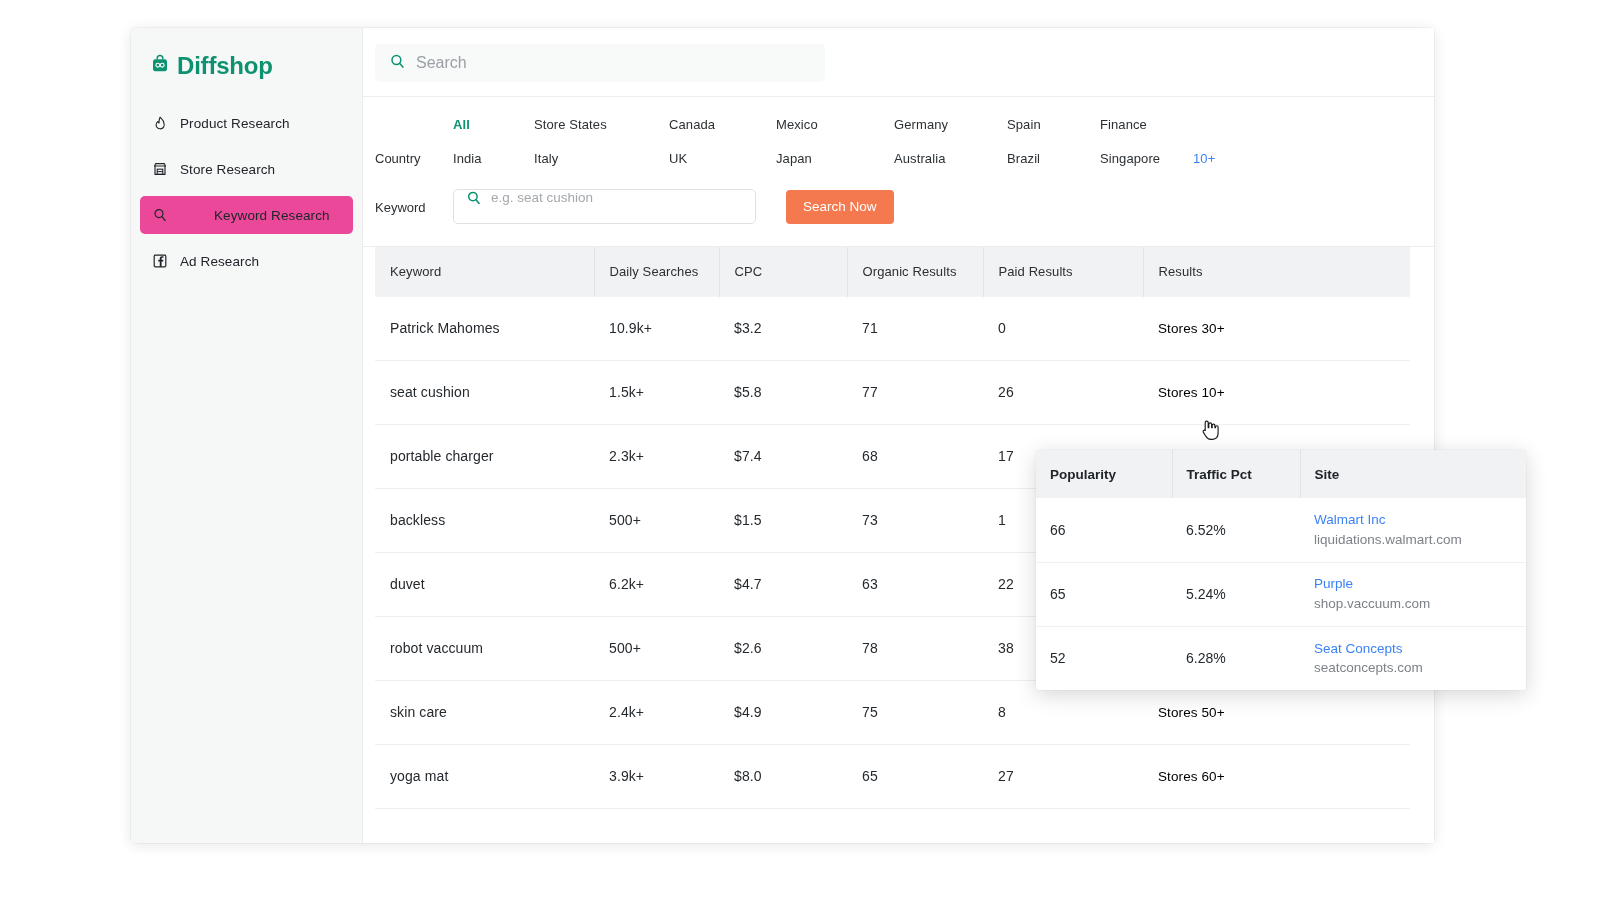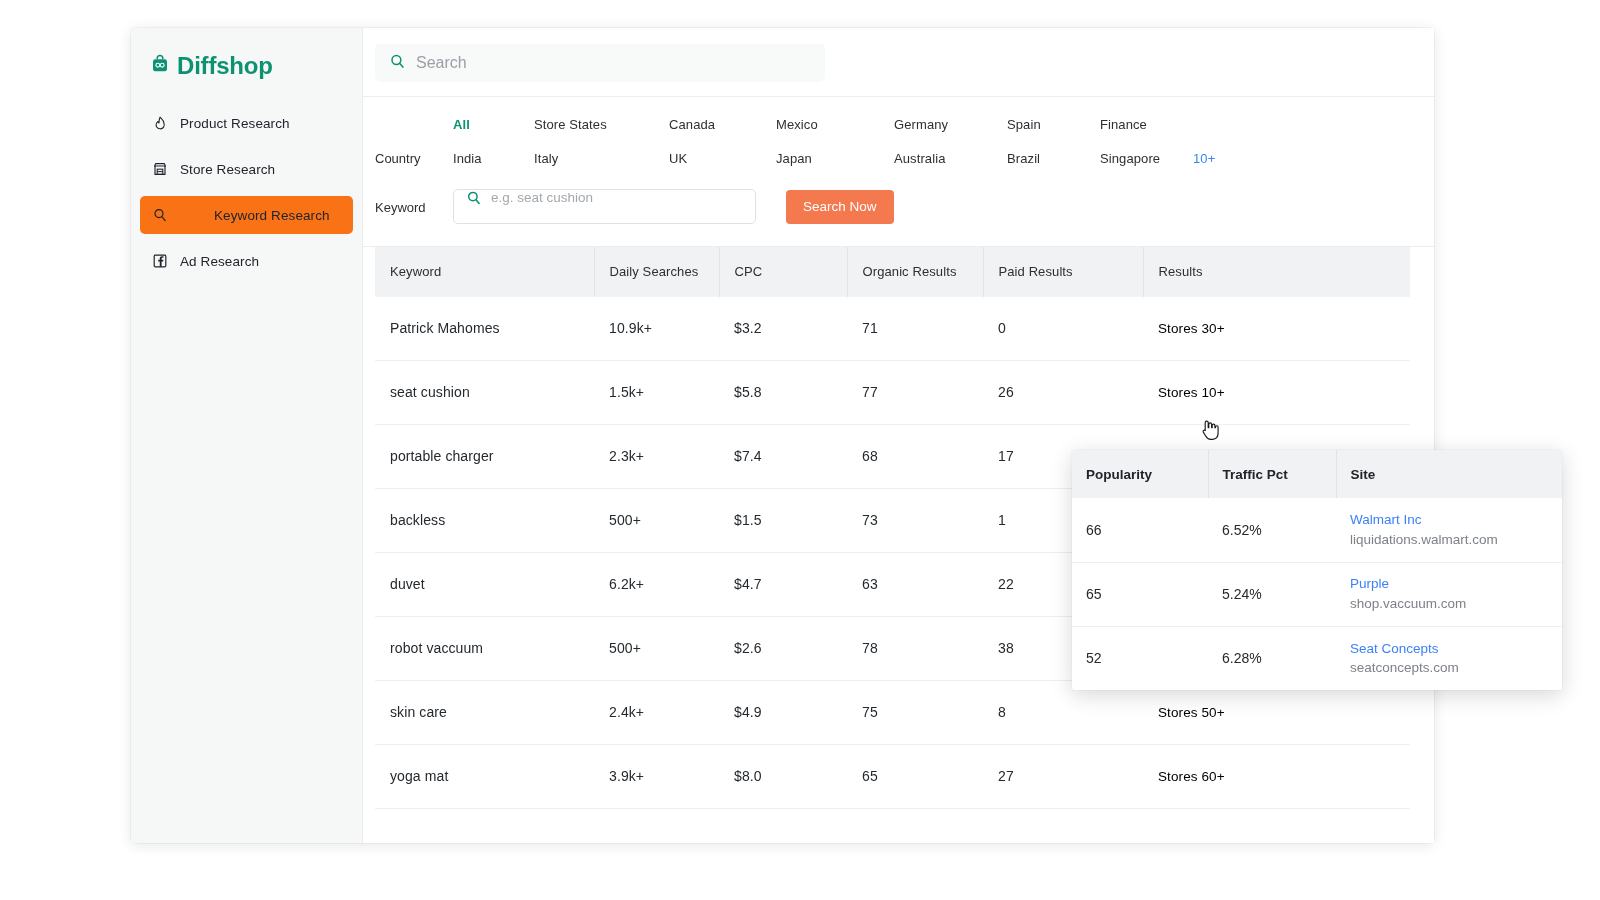--- a/index.html
+++ b/index.html
@@ -43,21 +43,21 @@
     display: flex; align-items: center; gap: 12px;
     height: 38px;
     padding: 0 12px;
     border-radius: 5px;
     cursor: pointer;
     margin-bottom: 8px;
   }
   .nav-item .nav-label {
     font-size: 13.5px; color: #20252b; letter-spacing: 0.1px;
   }
-  .nav-item.active { background: #f97316; gap: 46px; }
+  .nav-item.active { background: #ec4899; gap: 46px; }
   .nav-ico { width: 16px; height: 16px; display: block; flex: 0 0 16px; }
 
   
   .main { flex: 1 1 auto; display: flex; flex-direction: column; min-width: 0; position: relative; }
 
   .topbar {
     height: 69px;
     padding: 16px 24px 0 12px;
     border-bottom: 1px solid #ededed;
     background: #fff;
@@ -137,21 +137,21 @@
   .col-ds { width: 125px; }
   .col-cpc { width: 128px; }
   .col-org { width: 136px; }
   .col-paid { width: 160px; }
   .col-res { width: auto; }
   .store-link { color: #000000; font-size: 13.5px; cursor: pointer; }
 
   
   .popup {
     position: absolute;
-    left: 709px; top: 422px;
+    left: 673px; top: 422px;
     width: 490px;
     background: #fff;
     border-radius: 3px;
     box-shadow: 0 5px 22px rgba(0,0,0,0.16), 0 0 0 1px rgba(0,0,0,0.02);
     z-index: 30;
   }
   .popup table { width: 100%; border-collapse: collapse; table-layout: fixed; }
   .popup thead th {
     background: #f1f2f3;
     height: 48px;

